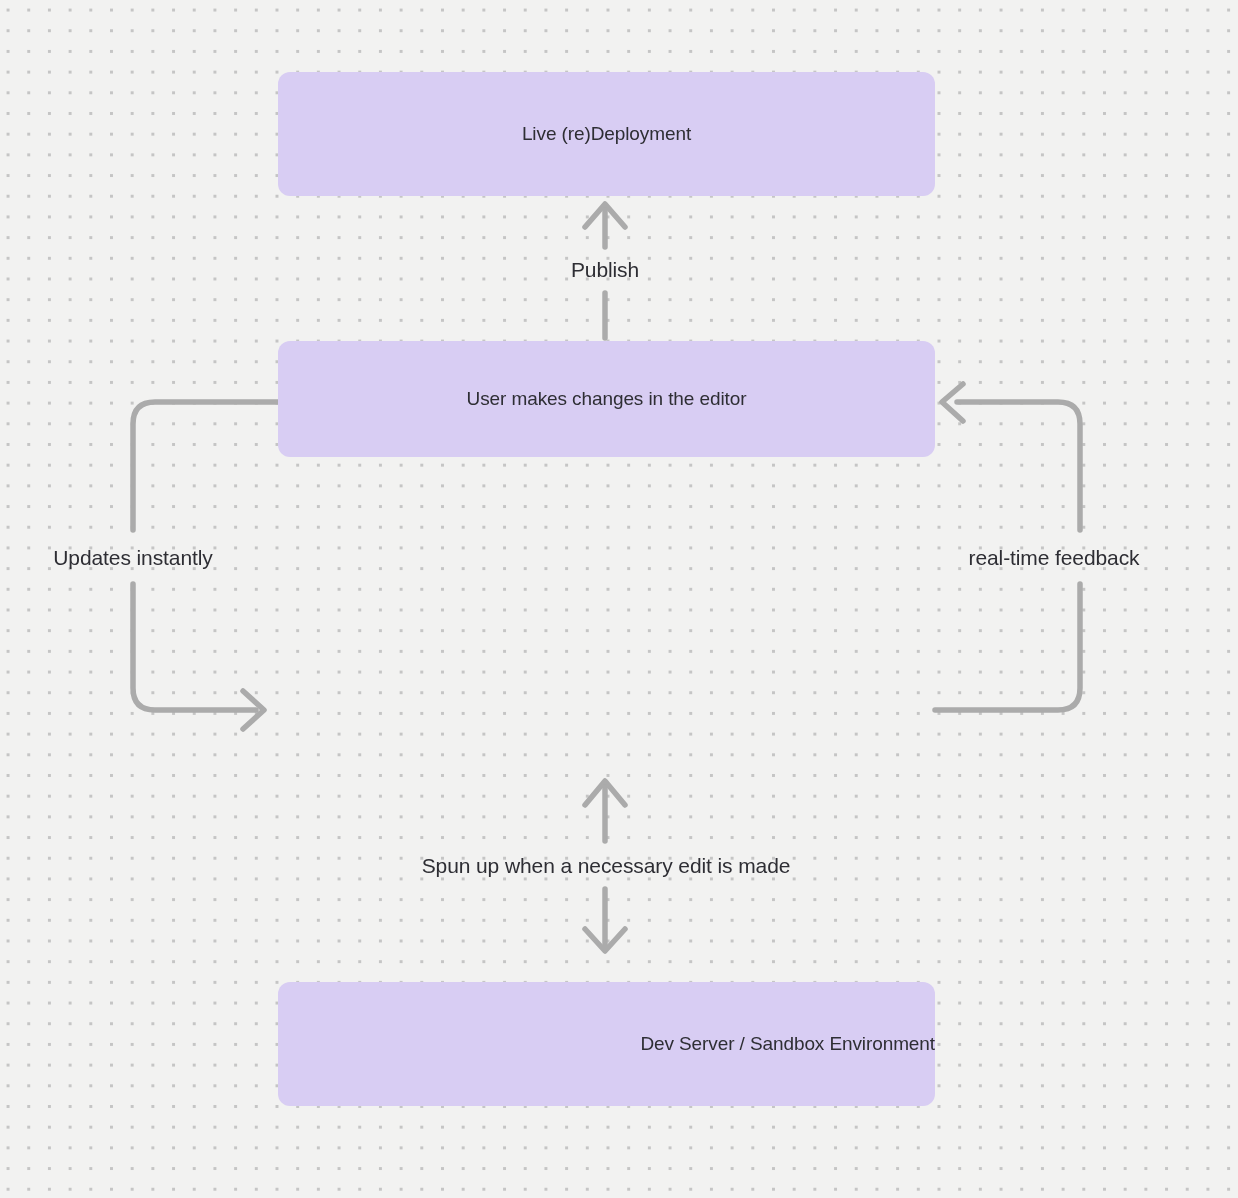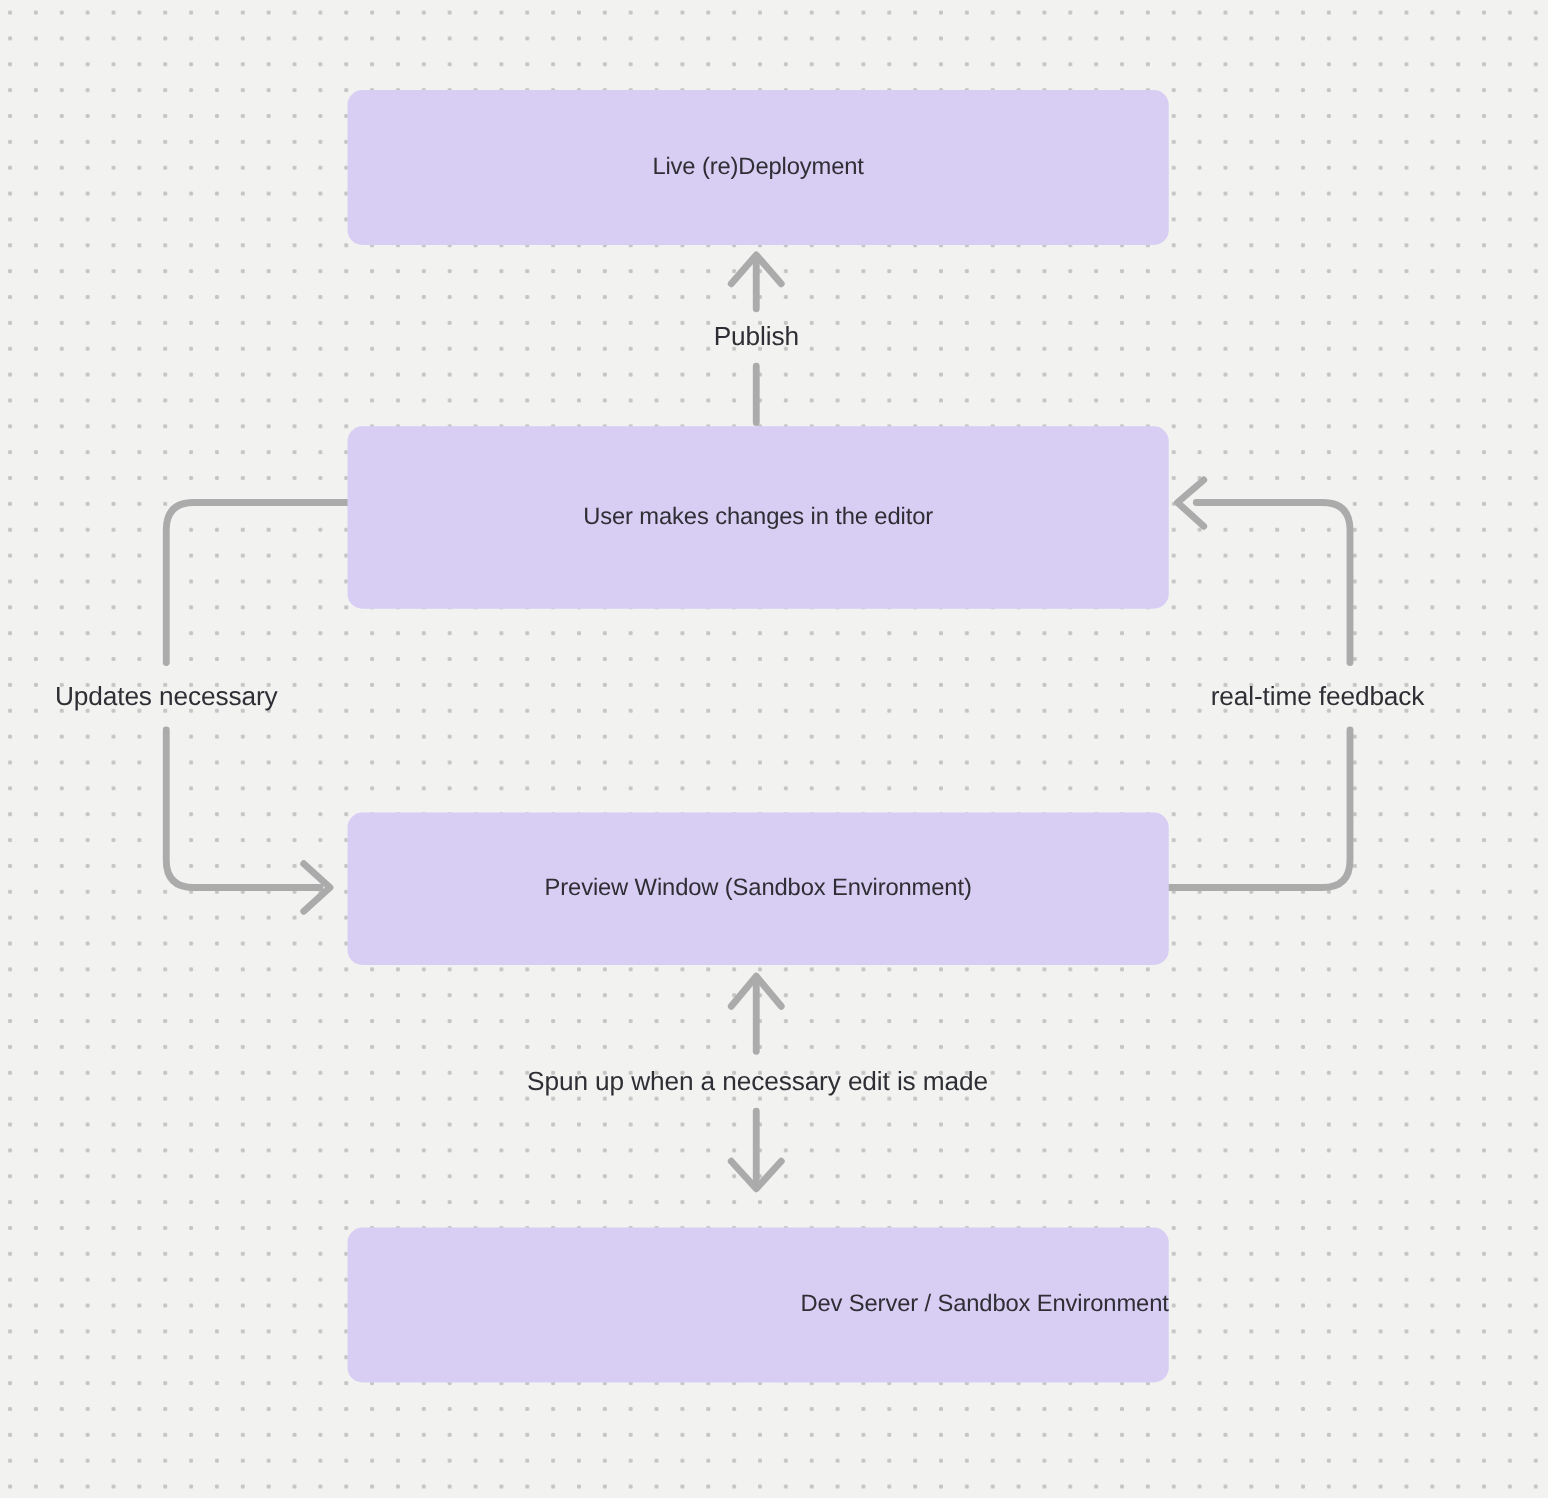--- a/index.html
+++ b/index.html
@@ -40,21 +40,21 @@
     align-items: center;
     justify-content: center;
   }
   .node span {
     font-size: 19px;
     color: #2e2e34;
     letter-spacing: -0.1px;
     white-space: nowrap;
   }
   #node-live    { top: 72px;  height: 124px; }
-  #node-user    { top: 341px; height: 146px; }
+  #node-user    { top: 341px; height: 116px; }
   #node-preview { top: 650px; height: 122px; }
   #node-dev     { top: 982px; height: 124px; justify-content: flex-end; }
 
   .edge-label {
     position: absolute;
     transform: translate(-50%, -50%);
     font-size: 21px;
     color: #2e2e34;
     letter-spacing: -0.1px;
     white-space: nowrap;
@@ -98,26 +98,23 @@
   </svg>
 
   <div class="node" id="node-live">
     <span>Live (re)Deployment</span>
   </div>
 
   <div class="node" id="node-user">
     <span>User makes changes in the editor</span>
   </div>
 
-  <div class="node" id="node-preview">
-    <span>Preview Window (Sandbox Environment)</span>
-  </div>
 
   <div class="node" id="node-dev">
     <span>Dev Server / Sandbox Environment</span>
   </div>
 
   <div class="edge-label" id="label-publish">Publish</div>
-  <div class="edge-label" id="label-updates">Updates necessary</div>
+  <div class="edge-label" id="label-updates">Updates instantly</div>
   <div class="edge-label" id="label-realtime">real-time feedback</div>
   <div class="edge-label" id="label-spunup">Spun up when a necessary edit is made</div>
 
 </div>
 
 </body></html>

